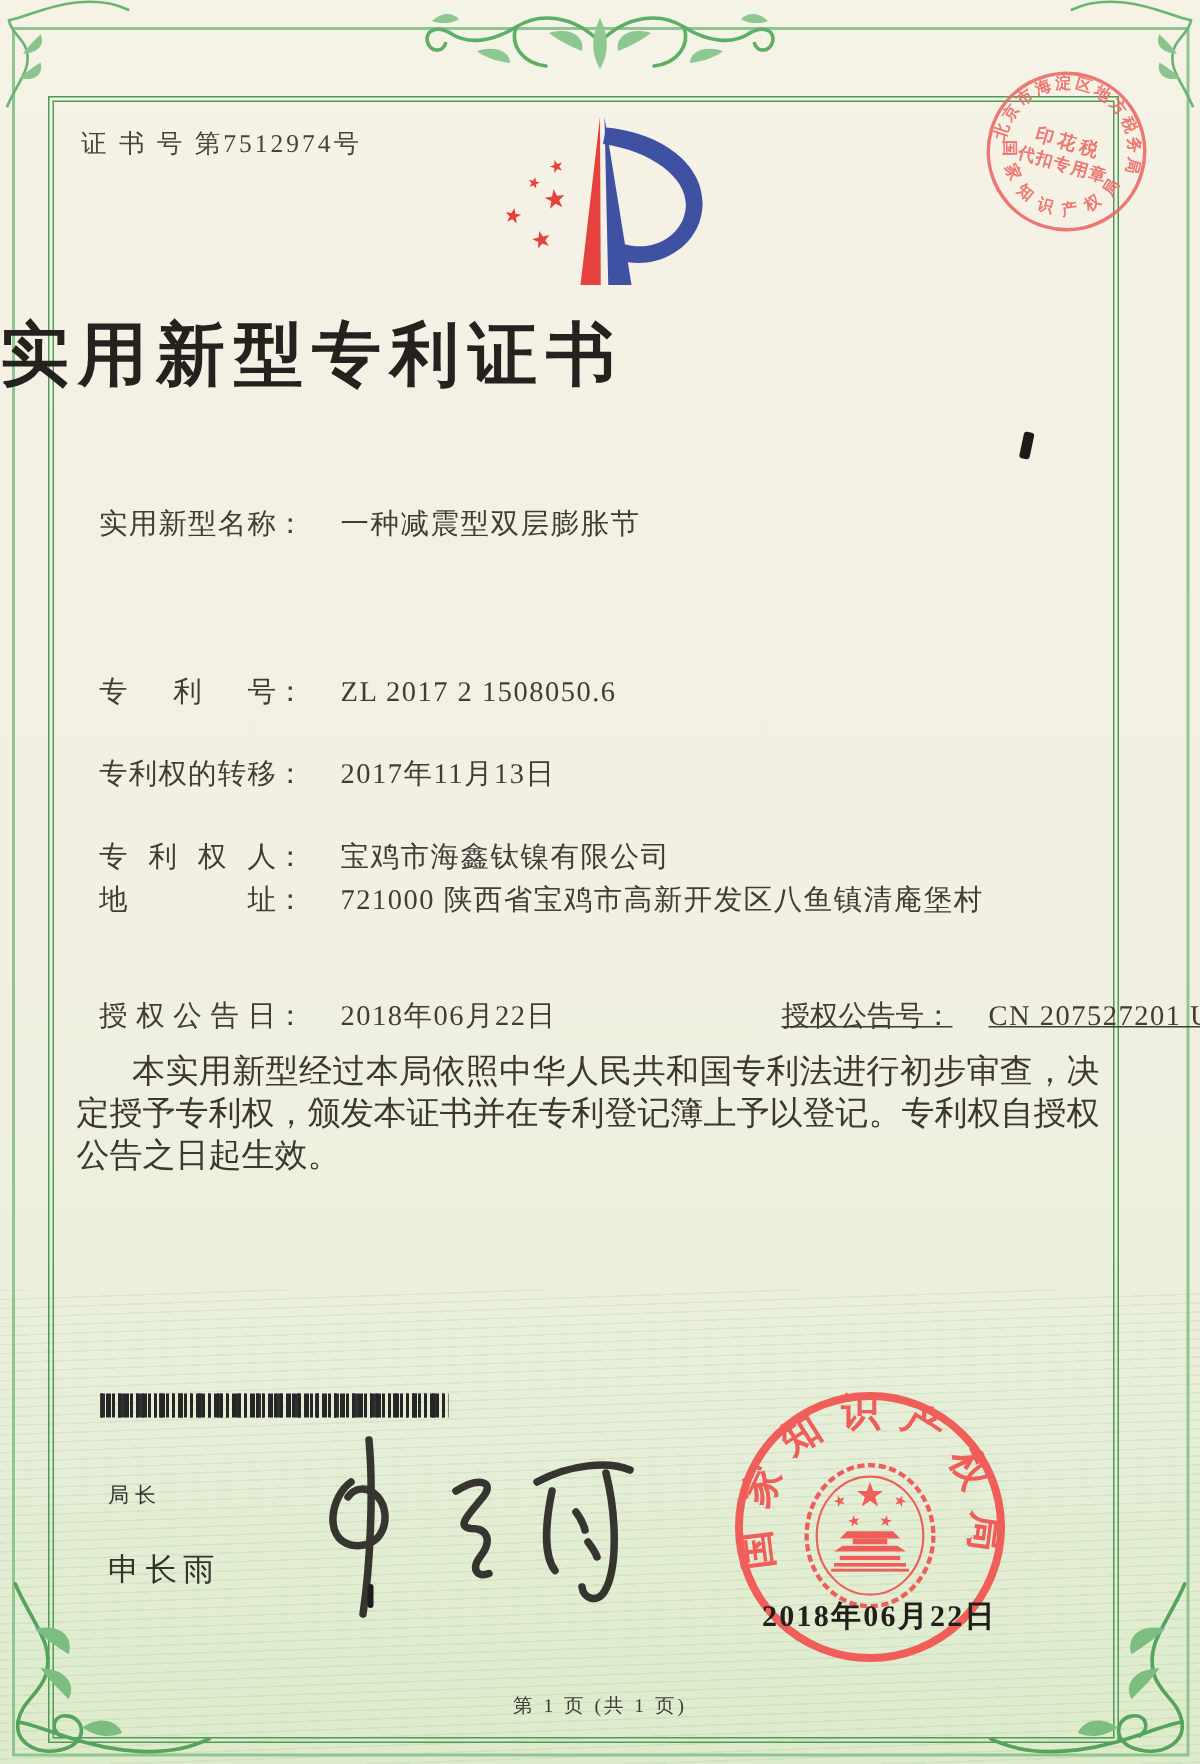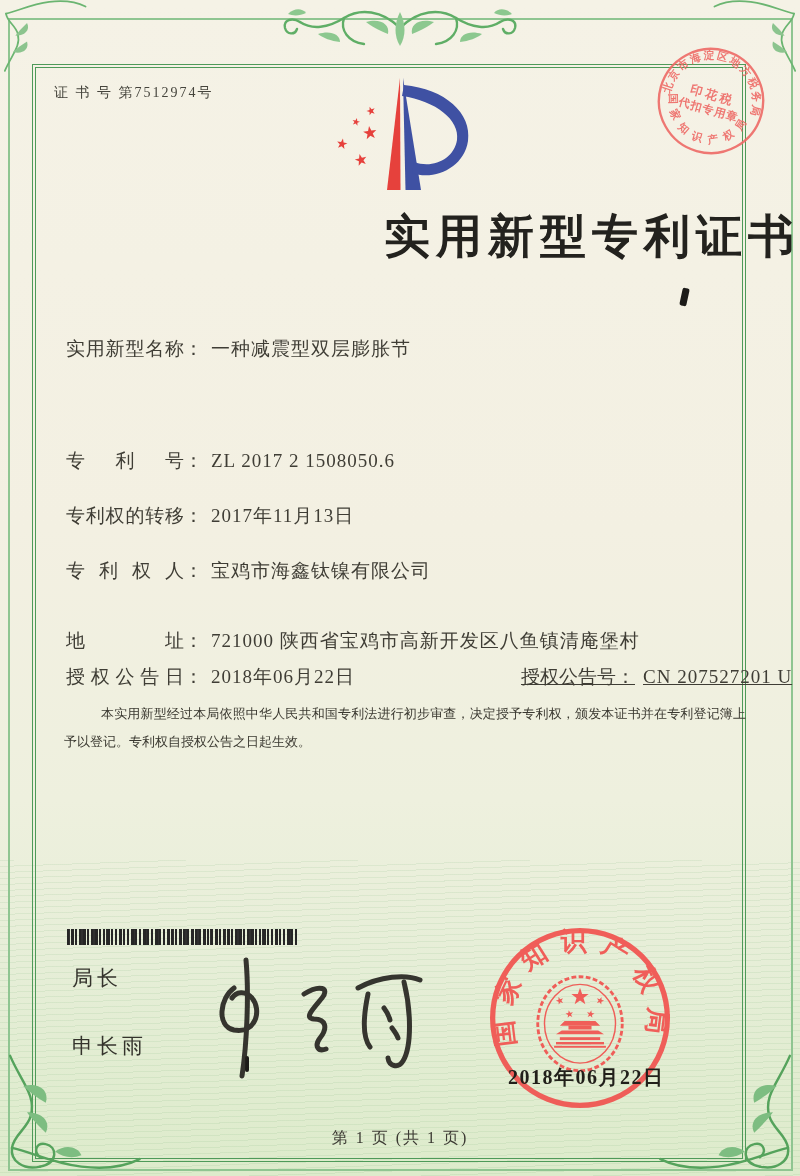--- a/index.html
+++ b/index.html
@@ -8,45 +8,45 @@
     font-family:"Liberation Serif","DejaVu Serif",serif;
     background:linear-gradient(180deg,#f5f2e6 0%,#f3f0e2 45%,#eef0de 68%,#e6eed7 82%,#ddebcb 100%);
   }
   .guilloche{position:absolute;left:0;right:0;top:860px;bottom:0;
     background:repeating-linear-gradient(178deg, rgba(115,175,115,.13) 0 1px, rgba(0,0,0,0) 1px 6px);
     pointer-events:none;}
   .outer-frame{position:absolute;left:8px;top:18px;right:7px;bottom:5px;
     border:2px solid #8fc591;}
   .inner-border{position:absolute;left:32px;top:64px;width:706px;height:1090px;
     border:4px double #4e9a59;}
-  .cert-no{position:absolute;left:54px;top:84px;font-size:14px;letter-spacing:2px;color:#45443c;}
-  .title{position:absolute;left:0;right:0;top:206px;text-align:right;
+  .cert-no{position:absolute;left:54px;top:84px;font-size:17px;letter-spacing:2px;color:#45443c;}
+  .title{position:absolute;left:0;right:0;top:206px;text-align:left;
     font-size:46px;font-weight:bold;letter-spacing:6px;color:#23221e;}
   .field-row{position:absolute;left:66px;font-size:19px;color:#3f3d35;white-space:nowrap;}
   .lbl{display:inline-block;width:118px;text-align:justify;text-align-last:justify;vertical-align:top;font-family:Liberation Serif, serif;}
   .sep{display:inline-block;}
-  .val{margin-left:8px;letter-spacing:1px;}
+  .val{margin-left:24px;letter-spacing:1px;}
   .grant-no{position:absolute;left:455px;top:0;font-size:19px;color:#3f3d35;white-space:nowrap;text-decoration:underline;}
-  .body-text{position:absolute;left:64px;top:700px;width:682px;font-size:13px;
+  .body-text{position:absolute;left:51px;top:700px;width:682px;font-size:22px;
     line-height:28px;color:#3a3830;text-align:justify;}
   .body-text p{margin:0;text-indent:37px;}
   .barcode{position:absolute;left:67px;top:929px;width:232px;height:16px;
     background:
       repeating-linear-gradient(90deg,#262626 0 2px,transparent 2px 4px),
       repeating-linear-gradient(90deg,#262626 0 1px,transparent 1px 6px),
       repeating-linear-gradient(90deg,#303030 0 3px,transparent 3px 13px);}
-  .signer-title{position:absolute;left:72px;top:964px;font-size:21px;color:#34332c;letter-spacing:4px;}
+  .signer-title{position:absolute;left:72px;top:988px;font-size:14px;color:#34332c;letter-spacing:4px;}
   .signer-name{position:absolute;left:72px;top:1032px;font-size:21px;color:#34332c;letter-spacing:4px;text-align:center;}
   .signature{position:absolute;left:200px;top:948px;width:240px;height:135px;}
   .seal{position:absolute;left:484px;top:922px;width:192px;height:192px;}
   .seal-date{position:absolute;left:508px;top:1064px;font-size:20px;font-weight:bold;
     color:#211f1a;letter-spacing:1.5px;}
   .tax-stamp{position:absolute;left:652px;top:42px;width:118px;height:118px;}
   .logo{position:absolute;left:330px;top:64px;width:150px;height:132px;}
-  .footer{position:absolute;left:0;right:0;top:1128px;text-align:center;font-size:16px;
+  .footer{position:absolute;left:0;right:0;top:1128px;text-align:center;font-size:13px;
     color:#3c3a33;letter-spacing:2px;}
   .ornament-top{position:absolute;left:190px;top:0;width:420px;height:52px;}
   .corner{position:absolute;width:150px;height:122px;}
   .corner.bl{left:-2px;top:1054px;}
   .corner.br{right:-2px;top:1054px;transform:scaleX(-1);}
   .corner.tl{left:-2px;top:-4px;width:92px;height:76px;transform:scaleY(-1);}
   .corner.tr{right:-2px;top:-4px;width:92px;height:76px;transform:scale(-1,-1);}
   .speck{position:absolute;background:#1c1b18;border-radius:2px;}
   .speck.s1{left:681px;top:288px;width:7px;height:18px;transform:rotate(12deg);}
   .speck.s2{left:245px;top:1056px;width:4px;height:16px;}
@@ -171,21 +171,21 @@
   </div>
   <div class="field-row" style="top:448px">
     <span class="lbl">专利号</span><span class="sep">：</span><span class="val">ZL 2017 2 1508050.6</span>
   </div>
   <div class="field-row" style="top:503px">
     <span class="lbl">专利权的转移</span><span class="sep">：</span><span class="val">2017年11月13日</span>
   </div>
   <div class="field-row" style="top:558px">
     <span class="lbl">专利权人</span><span class="sep">：</span><span class="val">宝鸡市海鑫钛镍有限公司</span>
   </div>
-  <div class="field-row" style="top:628px">
+  <div class="field-row" style="top:587px">
     <span class="lbl">地址</span><span class="sep">：</span><span class="val">721000 陕西省宝鸡市高新开发区八鱼镇清庵堡村</span>
   </div>
   <div class="field-row" style="top:664px;right:60px">
     <span class="lbl">授权公告日</span><span class="sep">：</span><span class="val">2018年06月22日</span>
     <span class="grant-no"><span>授权公告号</span><span>：</span><span class="val">CN 207527201 U</span></span>
   </div>
 
   <div class="body-text">
     <p>本实用新型经过本局依照中华人民共和国专利法进行初步审查，决定授予专利权，颁发本证书并在专利登记簿上予以登记。专利权自授权公告之日起生效。</p>
   </div>

